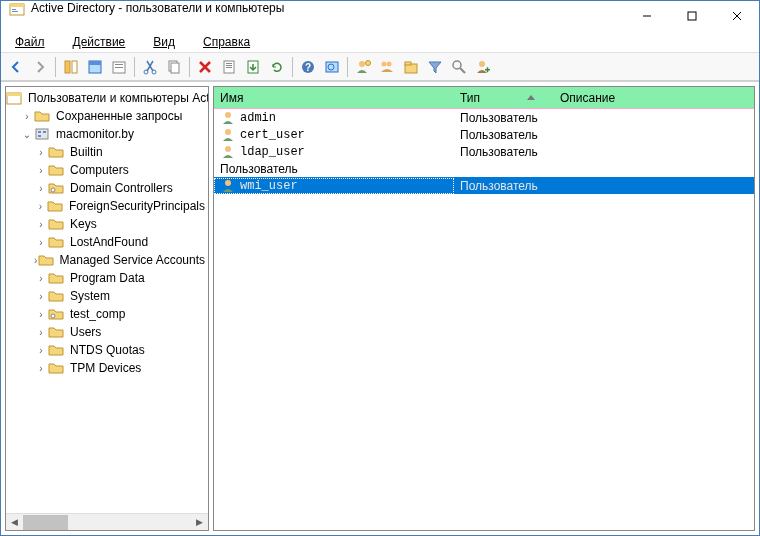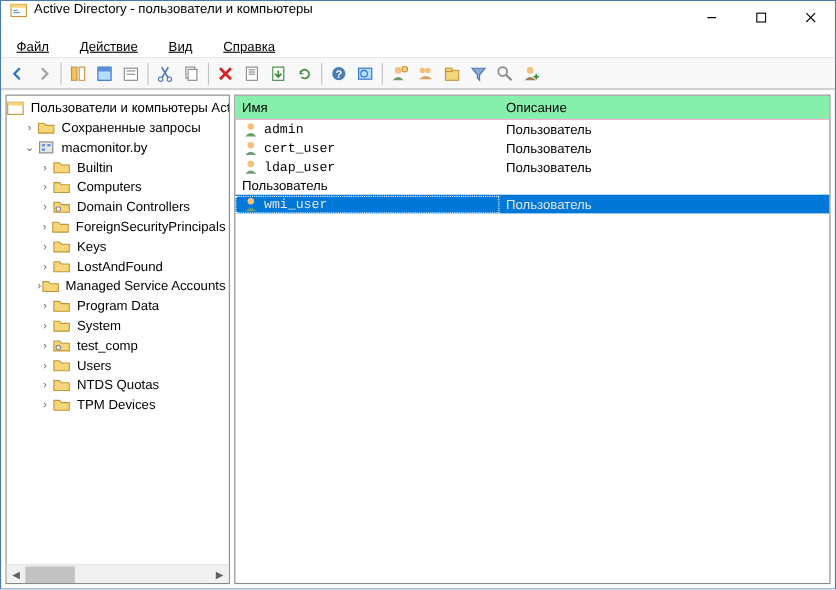--- a/index.html
+++ b/index.html
@@ -373,20 +373,21 @@
         <div class="sb-track">
             <div class="sb-thumb"></div>
           </div>
         <div class="sb-btn">▶</div>
       </div>
     </div>
 
     <div class="list-pane">
       <div class="list-header">
         <div class="list-col col-name">Имя</div>
+        <div class="list-col col-type sort">Тип</div>
         <div class="list-col col-desc">Описание</div>
       </div>
       <div class="list-body">
         <div class="list-row">
           <div class="cell cell-name">
               <span class="user-icon">
                 <svg viewBox="0 0 16 16">
                   <circle cx="8" cy="5" r="3" fill="#f5c17a"></circle>
                   <path d="M3 14 Q8 8 13 14 Z" fill="#6a9d6a"></path>
                 </svg>

